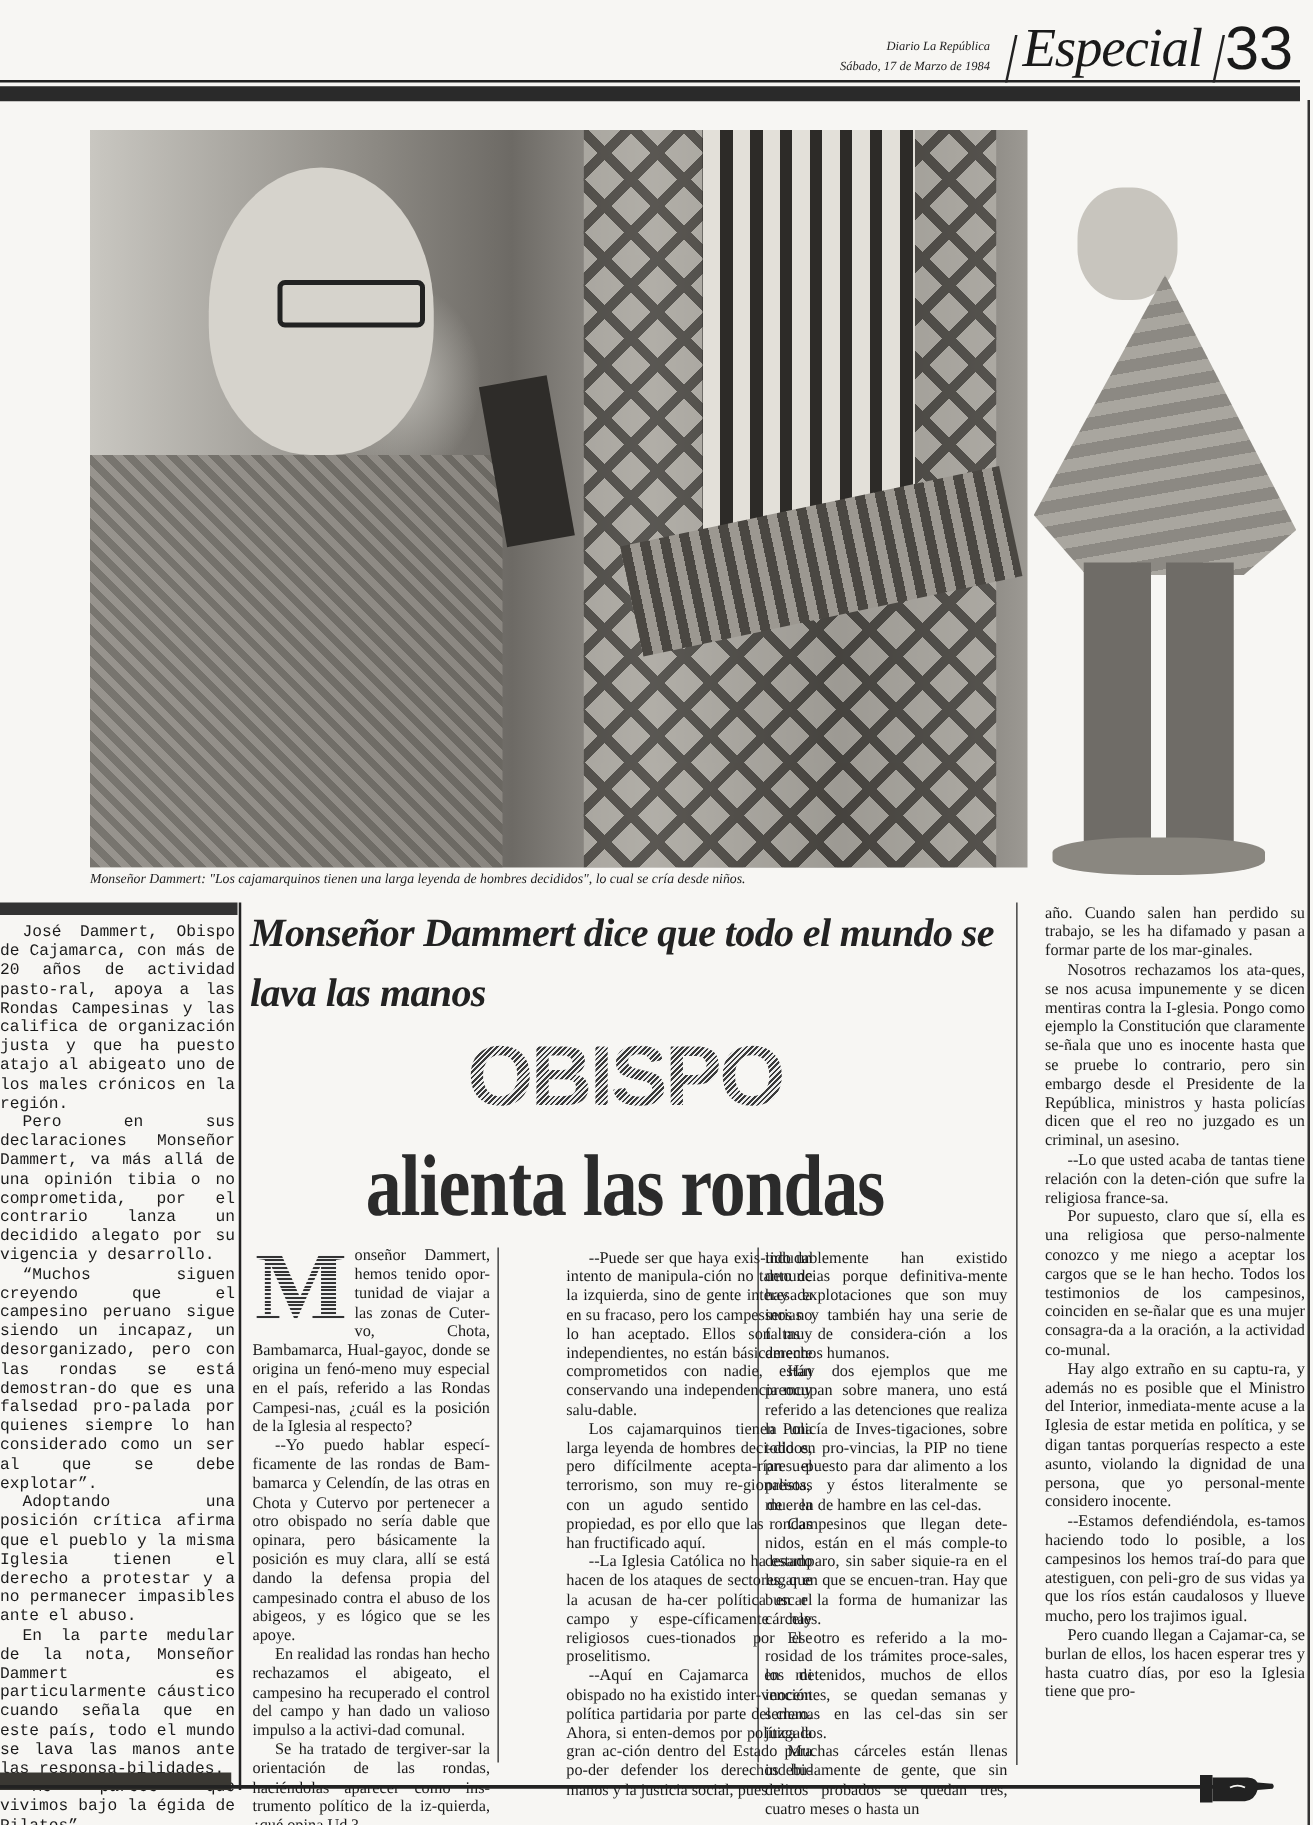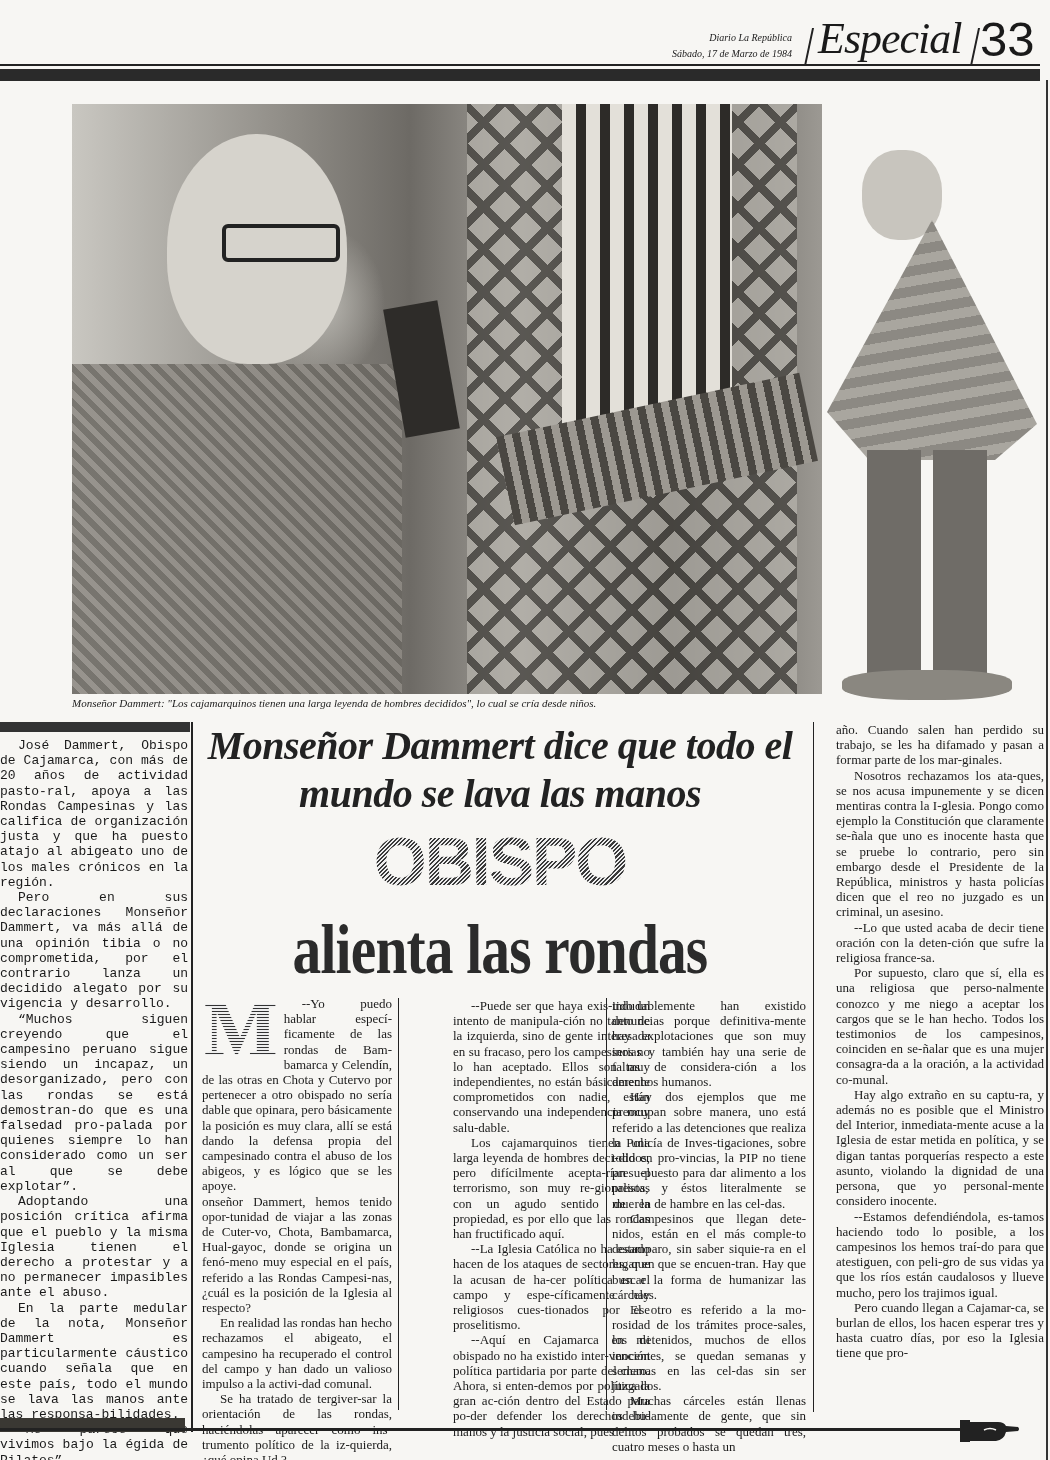--- a/index.html
+++ b/index.html
@@ -56,21 +56,21 @@
   .caption { left:72px; top:697px; font-style:italic; font-size:11px; white-space:nowrap; }
 
   
   .col { position:absolute; font-size:13px; line-height:15.2px; text-align:justify; hyphens:manual; }
   .col p { margin:0; text-indent:18px; }
   .col1 { left:0; top:738px; width:188px;font-family:Liberation Mono, monospace; }
   .col1-rule-top { left:0; top:722px; width:190px; height:10px; background:#333; }
   .col1-rule-right { left:191px; top:722px; width:2px; height:710px; background:#222; }
   .col1-bottom { left:0; top:1418px; width:185px; height:14px; background:#3a3833; }
 
-  .headline1 { left:200px; top:722px; width:600px; text-align:center; font-style:italic; font-weight:bold; font-size:40px; line-height:48px; color:#222; letter-spacing:-0.5px; }
+  .headline1 { left:200px; top:722px; width:600px; text-align:left; font-style:italic; font-weight:bold; font-size:32px; line-height:48px; color:#222; letter-spacing:-0.5px; }
   .obispo {
     left:200px; top:818px; width:600px; text-align:center; font-family:Liberation Sans, sans-serif; font-weight:bold;
     font-size:68px; line-height:86px; letter-spacing:-2px;
     background:repeating-linear-gradient(135deg,#3a3a3a 0 1.5px,#eeeeee 1.5px 3px);
     -webkit-background-clip:text; background-clip:text; color:transparent;
   }
   .headline2 { left:200px; top:912px; width:600px; text-align:center; font-family:"Liberation Serif", serif; font-weight:bold;
     font-size:70px; line-height:76px; letter-spacing:-1px; color:#2b2b2b; transform:scaleX(0.82); transform-origin:center; }
 
   .dropcap {
@@ -134,22 +134,22 @@
   <p>“Me parece que vivimos bajo la égida de Pilatos”.</p>
 </div>
 <div class="abs col1-bottom"></div>
 
 <div class="abs headline1">Monseñor Dammert dice que todo el mundo se lava las manos</div>
 <div class="abs obispo">OBISPO</div>
 <div class="abs headline2">alienta las rondas</div>
 
 <div class="col col2">
   <span class="dropcap">M</span>
+  <p style="text-indent:0">onseñor Dammert, hemos tenido opor-tunidad de viajar a las zonas de Cuter-vo, Chota, Bambamarca, Hual-gayoc, donde se origina un fenó-meno muy especial en el país, referido a las Rondas Campesi-nas, ¿cuál es la posición de la Iglesia al respecto?</p>
   <p>--Yo puedo hablar especí-ficamente de las rondas de Bam-bamarca y Celendín, de las otras en Chota y Cutervo por pertenecer a otro obispado no sería dable que opinara, pero básicamente la posición es muy clara, allí se está dando la defensa propia del campesinado contra el abuso de los abigeos, y es lógico que se les apoye.</p>
-  <p style="text-indent:0">onseñor Dammert, hemos tenido opor-tunidad de viajar a las zonas de Cuter-vo, Chota, Bambamarca, Hual-gayoc, donde se origina un fenó-meno muy especial en el país, referido a las Rondas Campesi-nas, ¿cuál es la posición de la Iglesia al respecto?</p>
   <p>En realidad las rondas han hecho rechazamos el abigeato, el campesino ha recuperado el control del campo y han dado un valioso impulso a la activi-dad comunal.</p>
   <p>Se ha tratado de tergiver-sar la orientación de las rondas, haciéndolas aparecer como ins-trumento político de la iz-quierda, ¿qué opina Ud.?</p>
 </div>
 <div class="abs vr vr2"></div>
 <div class="col col3">
   <p>--Puede ser que haya exis-tido un intento de manipula-ción no tanto de la izquierda, sino de gente interesada en su fracaso, pero los campesinos no lo han aceptado. Ellos son muy independientes, no están básicamente comprometidos con nadie, están conservando una independencia muy salu-dable.</p>
   <p>Los cajamarquinos tienen una larga leyenda de hombres deci-didos, pero difícilmente acepta-rían el terrorismo, son muy re-gionalistas con un agudo sentido de la propiedad, es por ello que las rondas han fructificado aquí.</p>
   <p>--La Iglesia Católica no ha estado hacen de los ataques de sectores, que la acusan de ha-cer política en el campo y espe-cíficamente hay religiosos cues-tionados por ese proselitismo.</p>
   <p>--Aquí en Cajamarca en mi obispado no ha existido inter-vención política partidaria por parte del clero. Ahora, si enten-demos por política la gran ac-ción dentro del Estado para po-der defender los derechos hu-manos y la justicia social, pues</p>
 </div>
@@ -158,21 +158,21 @@
   <p style="text-indent:0">indudablemente han existido denuncias porque definitiva-mente hay explotaciones que son muy serias y también hay una serie de faltas de considera-ción a los derechos humanos.</p>
   <p>Hay dos ejemplos que me preocupan sobre manera, uno está referido a las detenciones que realiza la Policía de Inves-tigaciones, sobre todo en pro-vincias, la PIP no tiene presu-puesto para dar alimento a los presos, y éstos literalmente se mueren de hambre en las cel-das.</p>
   <p>Campesinos que llegan dete-nidos, están en el más comple-to desamparo, sin saber siquie-ra en el lugar en que se encuen-tran. Hay que buscar la forma de humanizar las cárceles.</p>
   <p>El otro es referido a la mo-rosidad de los trámites proce-sales, los detenidos, muchos de ellos inocentes, se quedan semanas y semanas en las cel-das sin ser juzgados.</p>
   <p>Muchas cárceles están llenas indebidamente de gente, que sin delitos probados se quedan tres, cuatro meses o hasta un</p>
 </div>
 <div class="abs vr vr4"></div>
 <div class="col col5">
   <p style="text-indent:0">año. Cuando salen han perdido su trabajo, se les ha difamado y pasan a formar parte de los mar-ginales.</p>
   <p>Nosotros rechazamos los ata-ques, se nos acusa impunemente y se dicen mentiras contra la I-glesia. Pongo como ejemplo la Constitución que claramente se-ñala que uno es inocente hasta que se pruebe lo contrario, pero sin embargo desde el Presidente de la República, ministros y hasta policías dicen que el reo no juzgado es un criminal, un asesino.</p>
-  <p>--Lo que usted acaba de decir tiene oración con la deten-ción que sufre la religiosa france-sa.</p>
+  <p>--Lo que usted acaba de tantas tiene relación con la deten-ción que sufre la religiosa france-sa.</p>
   <p>Por supuesto, claro que sí, ella es una religiosa que perso-nalmente conozco y me niego a aceptar los cargos que se le han hecho. Todos los testimonios de los campesinos, coinciden en se-ñalar que es una mujer consagra-da a la oración, a la actividad co-munal.</p>
   <p>Hay algo extraño en su captu-ra, y además no es posible que el Ministro del Interior, inmediata-mente acuse a la Iglesia de estar metida en política, y se digan tantas porquerías respecto a este asunto, violando la dignidad de una persona, que yo personal-mente considero inocente.</p>
   <p>--Estamos defendiéndola, es-tamos haciendo todo lo posible, a los campesinos los hemos traí-do para que atestiguen, con peli-gro de sus vidas ya que los ríos están caudalosos y llueve mucho, pero los trajimos igual.</p>
   <p>Pero cuando llegan a Cajamar-ca, se burlan de ellos, los hacen esperar tres y hasta cuatro días, por eso la Iglesia tiene que pro-</p>
 </div>
 
 <div class="abs bottom-rule"></div>
 <svg class="abs pointer" viewBox="0 0 60 26">
   <rect x="0" y="2" width="10" height="22" fill="#222"></rect>
   <path d="M10 4 L38 4 Q44 4 46 8 L58 9 Q60 11 58 13 L46 14 Q44 22 36 23 L10 23 Z" fill="#222"></path>

